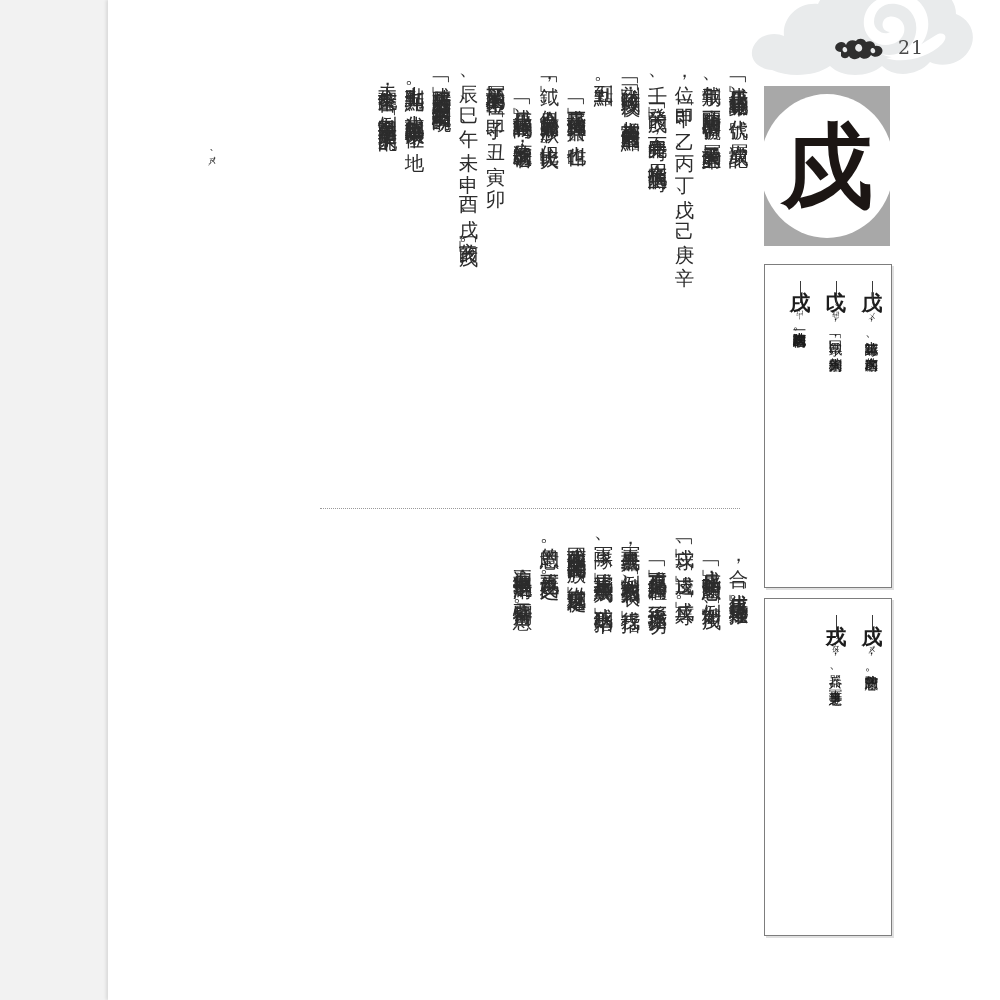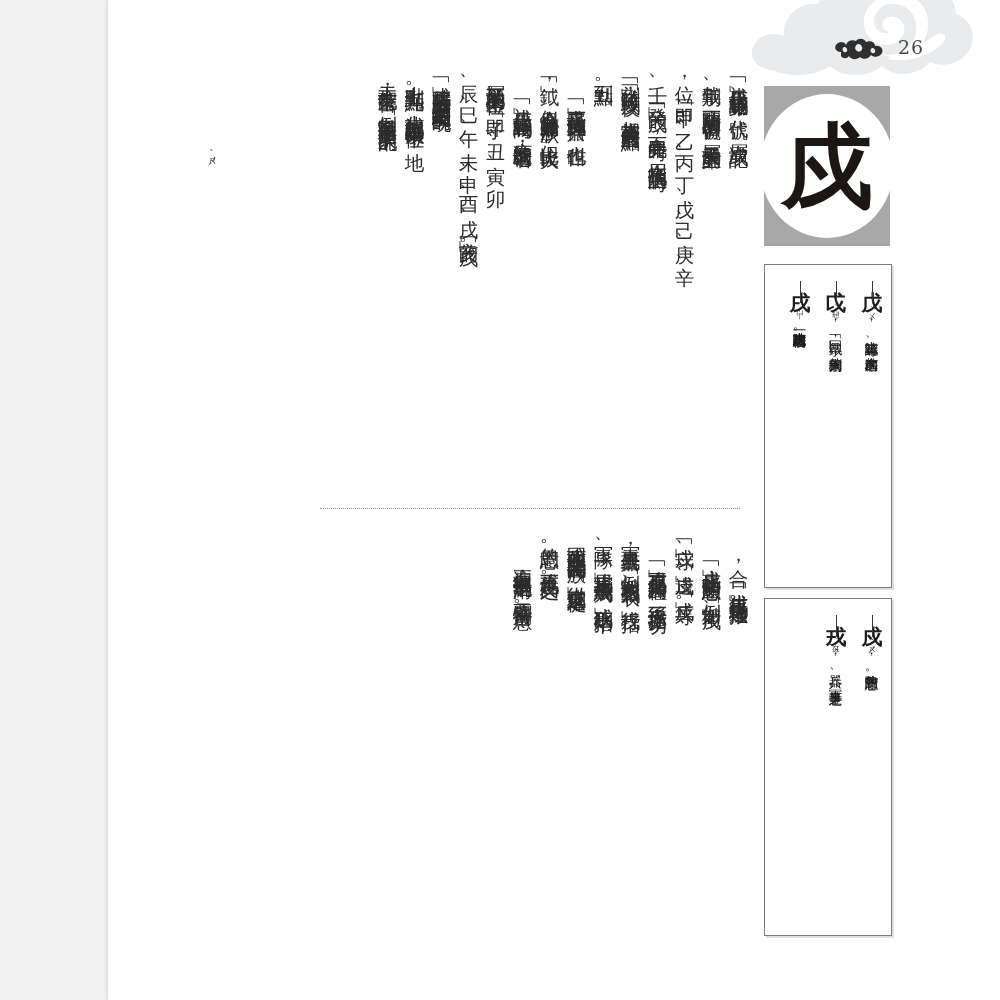--- a/index.html
+++ b/index.html
@@ -86,21 +86,21 @@
       <g fill="#2f2f2f">
         <path d="M9,14 C3,14 1,8 6,5 C9,3 13,4 14,7 C15,3 20,1 24,3 C26,0 32,0 34,4
                  C38,2 43,4 43,8 C48,7 52,11 50,15 C48,19 42,20 39,17 C37,21 31,22 28,19
                  C25,22 19,22 17,18 C15,21 11,21 9,18 Z M12,9 C10,10 10,13 12,14
                  C14,15 16,13 15,11 C14,9 13,9 12,9 Z M26,6 C23,7 22,11 25,13
                  C28,15 31,12 30,9 C29,6 27,6 26,6 Z M40,10 C38,11 38,14 40,15
                  C42,16 44,14 43,12 C42,10 41,10 40,10 Z"></path>
       </g>
     </svg>
 
-    <div id="page-number">26</div>
+    <div id="page-number">21</div>
 
     <div id="headword-block">
       <div id="headword-disc"></div>
       <div id="headword-char">戍</div>
     </div>
     <div id="headword-zhuyin">ㄕㄨˋ</div>
 
     <div class="def-box" id="def-box-1">
       <div class="def-inner">
           <div class="def-entry"><span class="def-head">戊</span><span class="def-rule"></span><span class="def-zhuyin">ㄨˋ</span><span class="def-text">，古時記等第、序次的名稱。</span></div>

